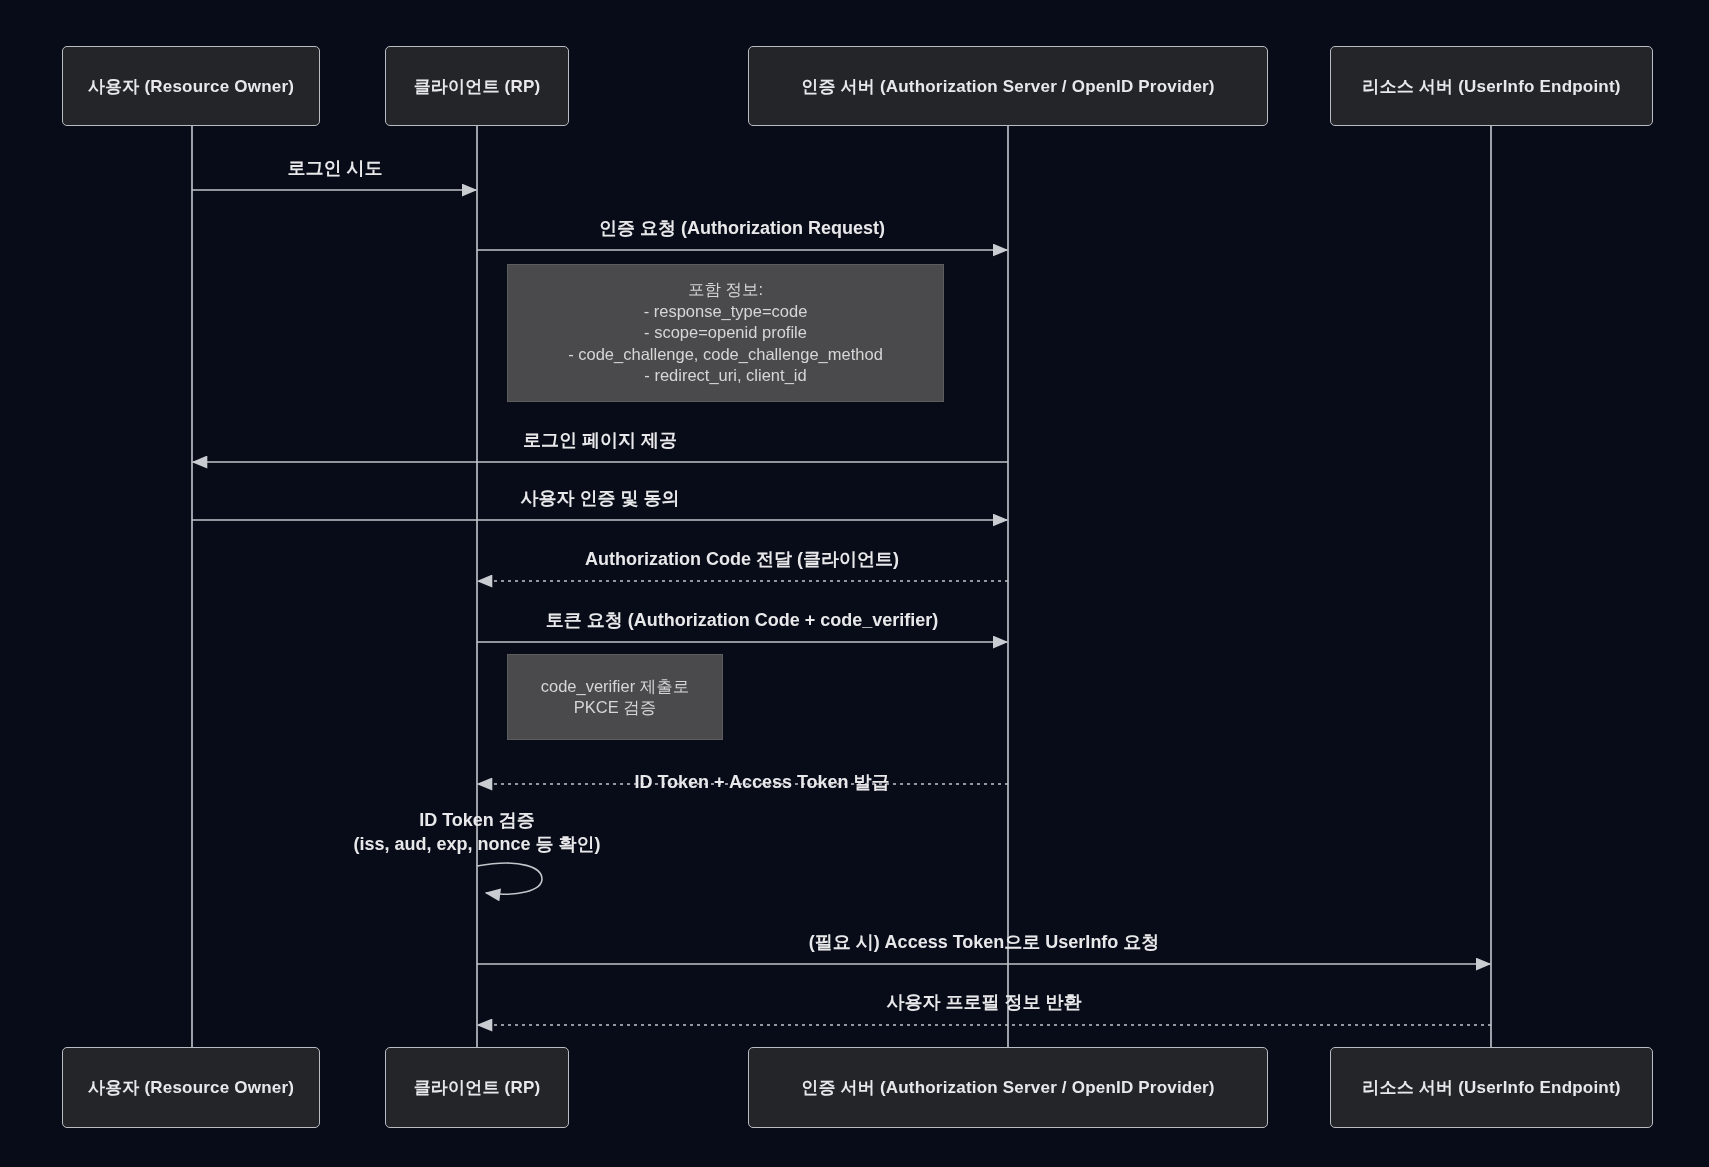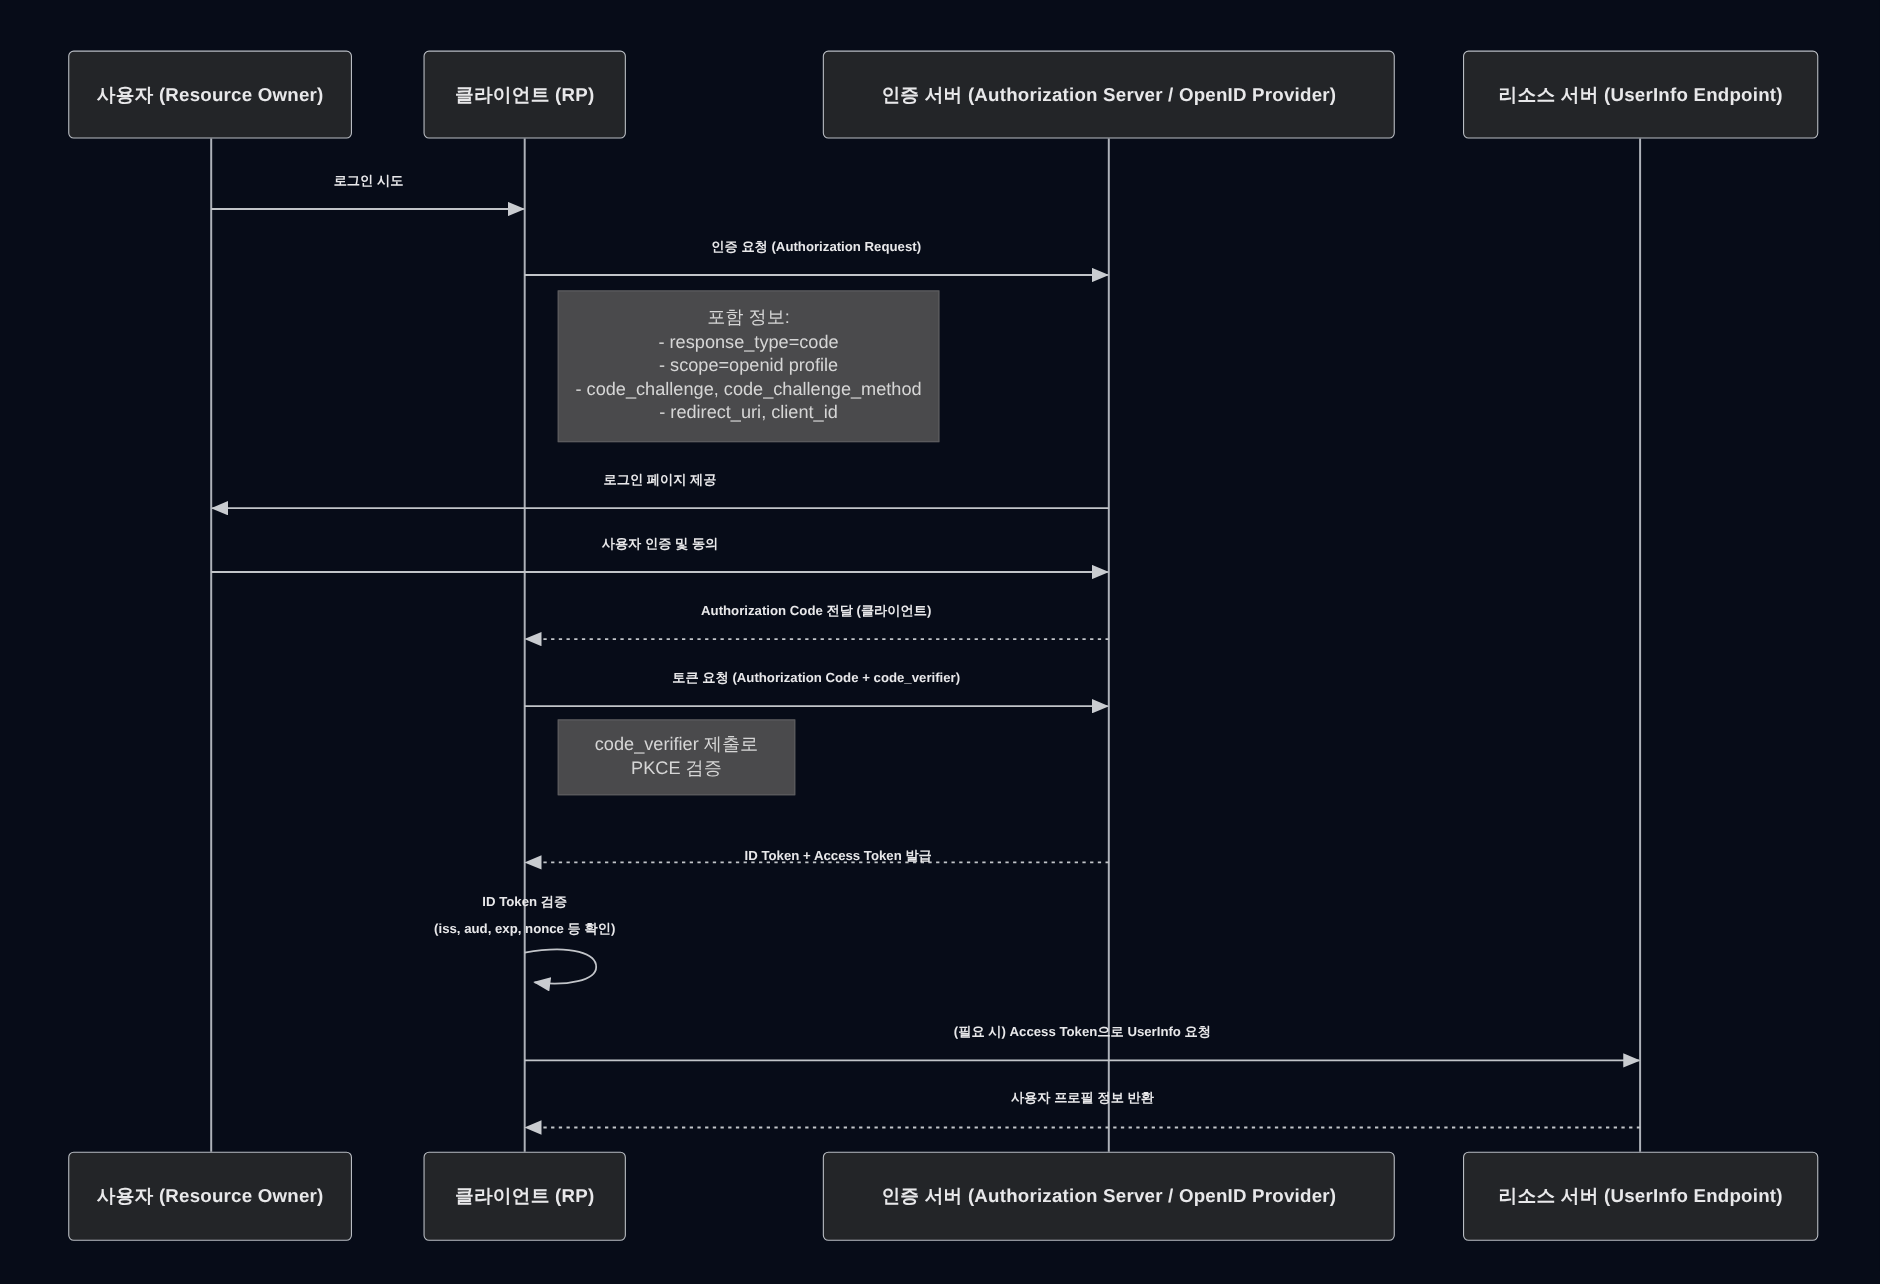--- a/index.html
+++ b/index.html
@@ -15,21 +15,21 @@
   svg.lines{position:absolute;left:0;top:0;width:1709px;height:1167px;}
   .actor{
     position:absolute;height:80px;box-sizing:border-box;
     background:var(--actor-fill);border:1.5px solid var(--actor-border);
     border-radius:5px;display:flex;align-items:center;justify-content:center;
     color:var(--text);font-size:17px;font-weight:600;letter-spacing:.2px;
     white-space:nowrap;
   }
   .msg-label{
     position:absolute;transform:translateX(-50%);color:var(--text);
-    font-size:12px;font-weight:600;white-space:nowrap;text-align:center;
+    font-size:18px;font-weight:600;white-space:nowrap;text-align:center;
   }
   .msg-label.two-line{line-height:24px;}
   .note{
     position:absolute;box-sizing:border-box;background:var(--note-fill);
     border:1px solid var(--note-border);color:var(--note-text);
     font-size:16.5px;font-weight:500;text-align:center;
     display:flex;flex-direction:column;justify-content:center;
     line-height:21.5px;
   }
 </style>
@@ -95,25 +95,25 @@
   <div class="msg-label" style="left:742px; top:547px;">Authorization Code 전달 (클라이언트)</div>
   <div class="msg-label" style="left:742px; top:608px;">토큰 요청 (Authorization Code + code_verifier)</div>
   <div class="msg-label" style="left:742px; top:770px;padding-left:40px;">ID Token + Access Token 발급</div>
   <div class="msg-label two-line" style="left:477px; top:808px;">
     <div>ID Token 검증</div>
     <div>(iss, aud, exp, nonce 등 확인)</div>
   </div>
   <div class="msg-label" style="left:984px; top:930px;">(필요 시) Access Token으로 UserInfo 요청</div>
   <div class="msg-label" style="left:984px; top:990px;">사용자 프로필 정보 반환</div>
 
-  <div class="note" style="left:507px; top:264px; width:347px; height:138px;">
+  <div class="note" style="left:507px; top:264px; width:437px; height:138px;">
     <div>포함 정보:</div>
     <div>- response_type=code</div>
     <div>- scope=openid profile</div>
     <div>- code_challenge, code_challenge_method</div>
     <div>- redirect_uri, client_id</div>
   </div>
-  <div class="note" style="left:507px; top:654px; width:216px; height:69px;">
+  <div class="note" style="left:507px; top:654px; width:216px; height:86px;">
     <div>code_verifier 제출로</div>
     <div>PKCE 검증</div>
   </div>
 
 </div>
 
 </body></html>

